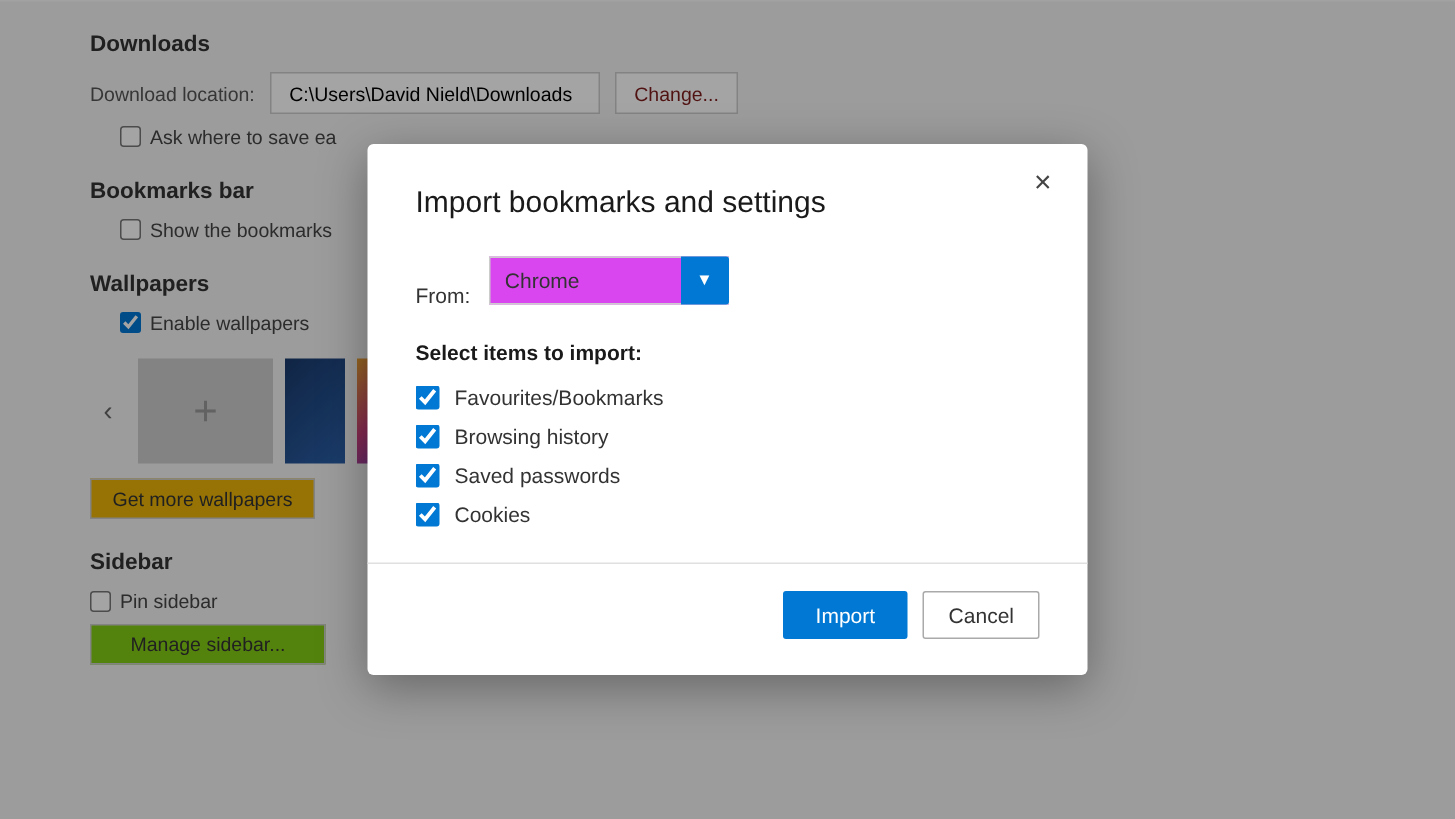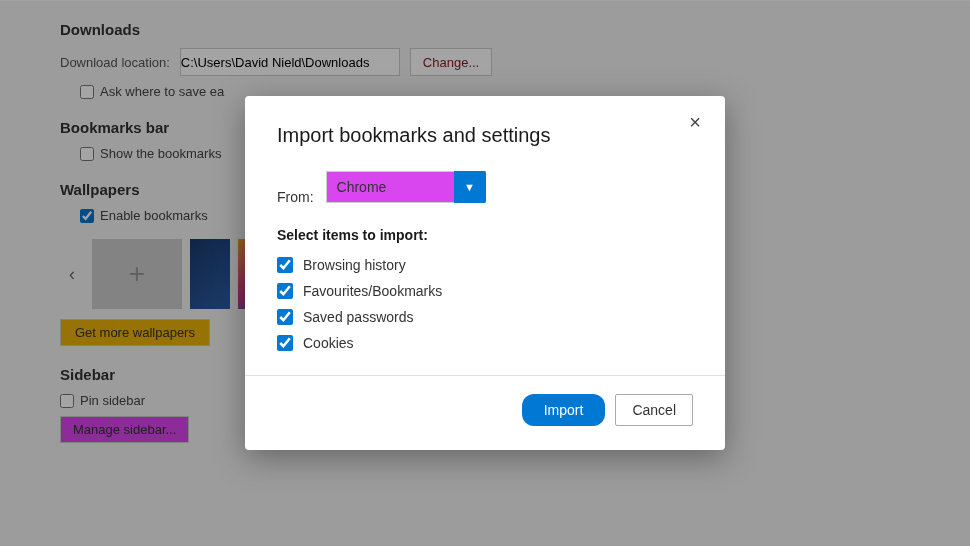--- a/index.html
+++ b/index.html
@@ -44,39 +44,39 @@
     }
 
     .bg-label {
       color: #555;
       white-space: nowrap;
     }
 
     .bg-input {
       border: 1px solid #ccc;
       background: #fff;
-      padding: 4px 0;
+      padding: 4px 12px;
       font-size: 13px;
       width: 220px;
       height: 28px;
     }
 
     .bg-button {
       border: 1px solid #ccc;
       background: #fff;
       padding: 4px 12px;
       font-size: 13px;
       height: 28px;
       cursor: pointer;
       color: #7f1d1d;
     }
 
     .bg-checkbox-row {
       display: flex;
-      align-items: flex-end;
+      align-items: flex-start;
       gap: 6px;
       font-size: 13px;
       color: #444;
       margin-bottom: 16px;
       padding-left: 20px;
     }
 
     .bg-checkbox {
       width: 14px;
       height: 14px;
@@ -167,22 +167,22 @@
       align-items: flex-end;
       gap: 6px;
       font-size: 13px;
       color: #444;
       margin-bottom: 8px;
     }
 
     .manage-sidebar-btn {
       display: inline-block;
       border: 1px solid #ccc;
-      background: #d946ef;
-      padding: 5px 12px;
+      background: #84cc16;
+      padding: 5px 26px;
       font-size: 13px;
       cursor: pointer;
       color: #333;
     }
 
     
     .overlay {
       position: absolute;
       top: 0; left: 0;
       width: 100%; height: 100%;
@@ -317,21 +317,21 @@
       justify-content: flex-end;
       gap: 10px;
     }
 
     .btn-import {
       background: #0078d4;
       color: #fff;
       border: none;
       padding: 7px 22px;
       font-size: 14px;
-      border-radius: 12px;
+      border-radius: 2px;
       cursor: pointer;
       font-family: inherit;
     }
 
     .btn-cancel {
       background: #fff;
       color: #333;
       border: 1px solid #aaa;
       padding: 7px 16px;
       font-size: 14px;
@@ -363,21 +363,21 @@
     <div class="bg-checkbox-row">
       <input type="checkbox" class="bg-checkbox" style="">
       <span>Show the bookmarks</span>
     </div>
   </div>
 
   <div class="bg-section wallpaper-section">
     <div class="bg-section-title">Wallpapers</div>
     <div class="bg-checkbox-row">
       <input type="checkbox" class="bg-checkbox" checked="" style="">
-      <span>Enable bookmarks</span>
+      <span>Enable wallpapers</span>
     </div>
     <div class="wallpaper-carousel">
       <span class="carousel-arrow">‹</span>
       <div class="wallpaper-placeholder">+</div>
       <div class="wallpaper-blue"></div>
       <div class="wallpaper-multicolor"></div>
       <div class="wallpaper-dark"></div>
       <span class="carousel-arrow">›</span>
     </div>
     <button class="get-more-btn">Get more wallpapers</button>
@@ -411,25 +411,25 @@
         </select>
         <div class="select-arrow"></div>
       </div>
     </div>
 
     <div class="select-items-label">Select items to import:</div>
 
     <div class="checkbox-list">
       <label class="checkbox-item">
         <input type="checkbox" checked="" style="">
-        <span>Browsing history</span>
+        <span>Favourites/Bookmarks</span>
       </label>
       <label class="checkbox-item">
         <input type="checkbox" checked="" style="">
-        <span>Favourites/Bookmarks</span>
+        <span>Browsing history</span>
       </label>
       <label class="checkbox-item">
         <input type="checkbox" checked="" style="">
         <span>Saved passwords</span>
       </label>
       <label class="checkbox-item">
         <input type="checkbox" checked="" style="">
         <span>Cookies</span>
       </label>
     </div>

